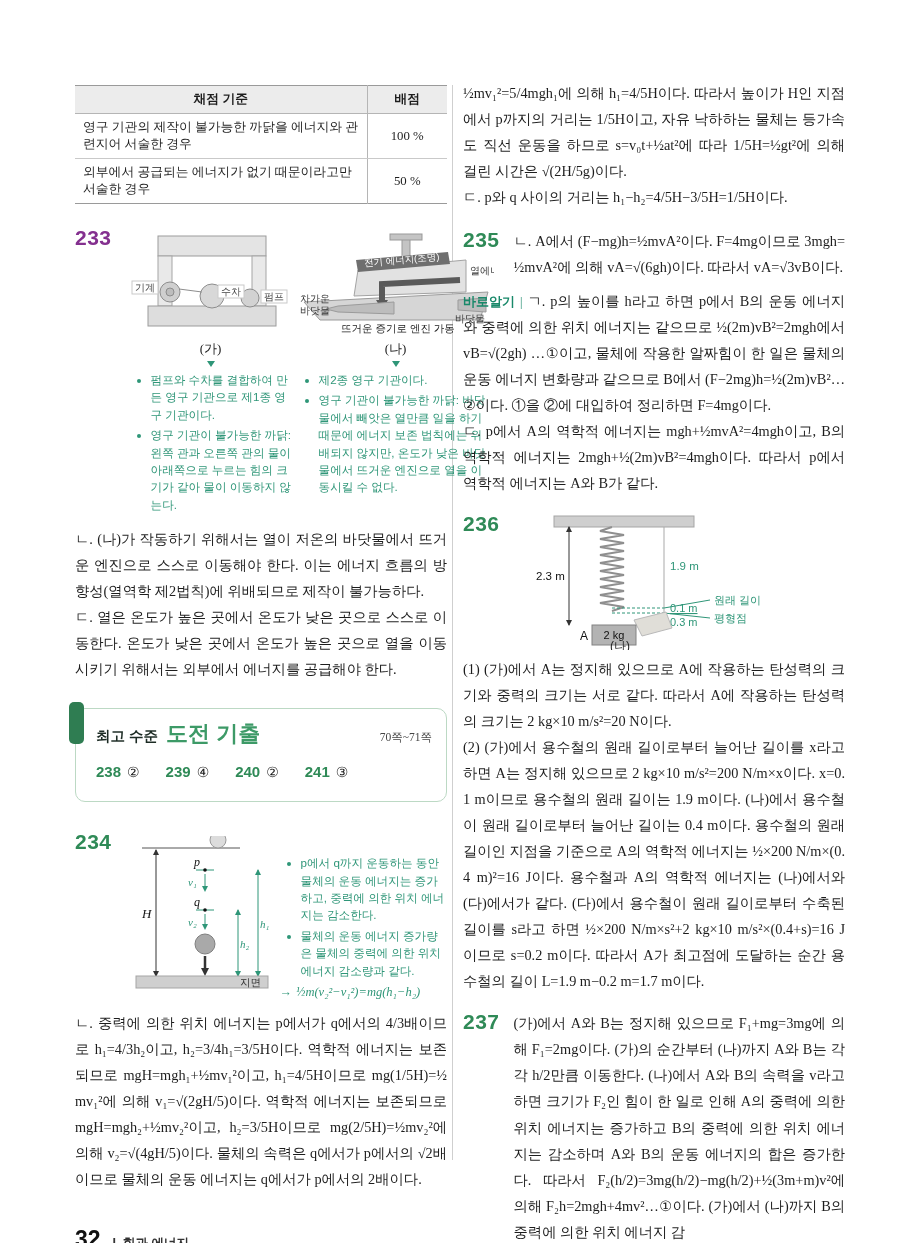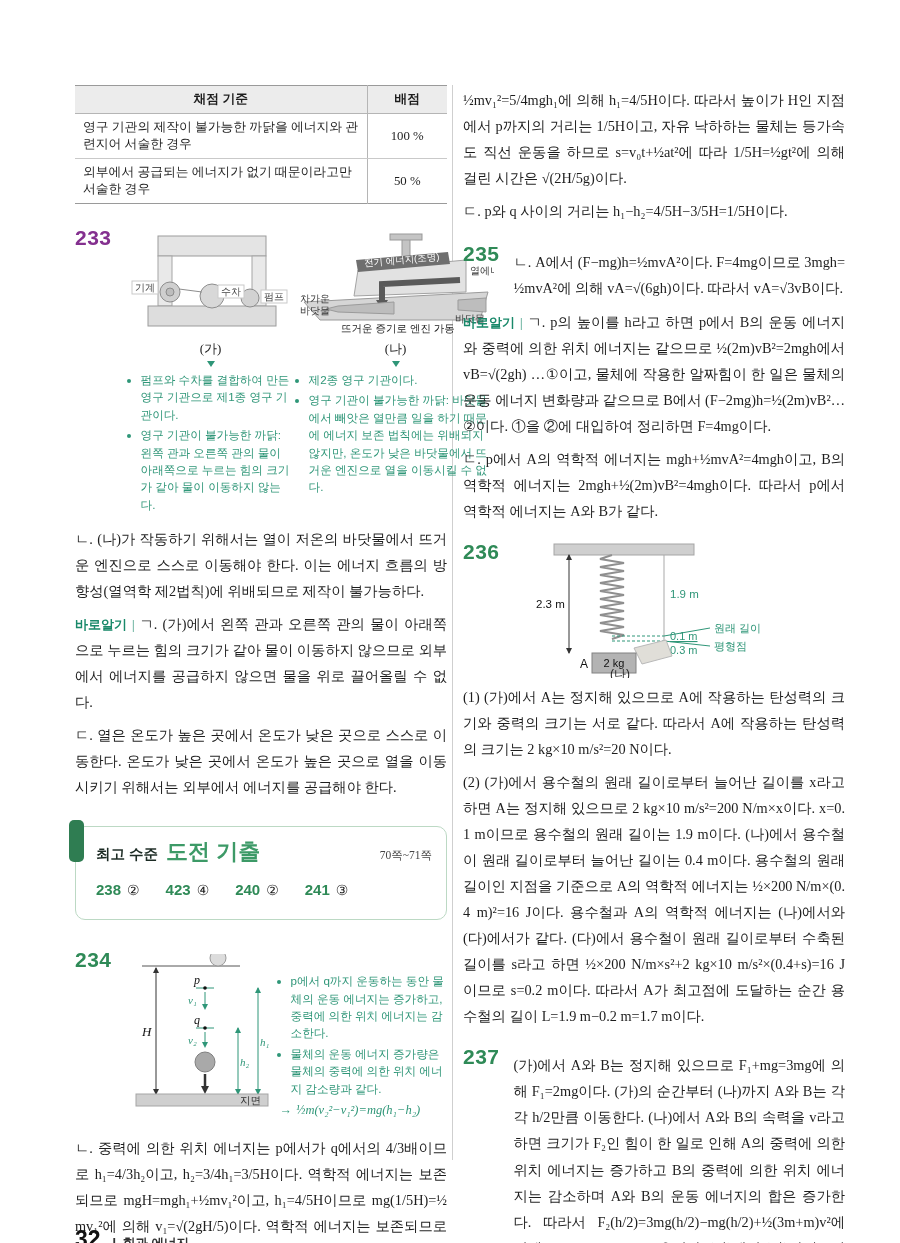--- a/index.html
+++ b/index.html
@@ -3,21 +3,21 @@
 <meta charset="utf-8">
 <style>
   * { margin:0; padding:0; box-sizing:border-box; }
   body { background:#fff; }
   .page { position:relative; width:900px; height:1243px; background:#ffffff; overflow:hidden;
           font-family:"Liberation Serif","DejaVu Serif",serif; color:#1d1d1d; }
   .col-divider { position:absolute; left:452px; top:85px; height:1075px; width:0; border-left:1px solid #cfcfcf; }
   .col-left  { position:absolute; left:75px;  top:85px; width:372px; }
   .col-right { position:absolute; left:463px; top:80px; width:382px; }
 
-  p.body { font-size:14.3px; line-height:1.82; text-align:justify; word-break:break-all;margin-top:7px; }
+  p.body { font-size:14.3px; line-height:1.82; text-align:justify; word-break:break-all; }
 
   
   table.grade { width:100%; border-collapse:collapse; font-size:12.8px;
                 border-top:1.5px solid #9a9a9a; border-bottom:1.5px solid #9a9a9a; }
   table.grade th { background:#ececec; font-family:"Liberation Sans",sans-serif; font-weight:bold;
                    padding:5px 6px; border-bottom:1px solid #b5b5b5; }
   table.grade td { padding:5px 8px; border-bottom:1px solid #c9c9c9; }
   table.grade tr:last-child td { border-bottom:none; }
   table.grade .score { border-left:1px solid #b5b5b5; text-align:center; width:80px; white-space:nowrap; }
 
@@ -27,21 +27,21 @@
 
   .baro { font-family:"Liberation Sans",sans-serif; font-weight:bold; color:#19896a; font-size:13px; }
   .baro-sep { color:#19896a; font-weight:normal; padding:0 5px; font-size:12px; }
 
   
   .diagrow { display:flex; gap:6px; margin-top:4px; }
   .diagcol { flex:1; text-align:center; }
   .cap { font-size:13px; margin-top:2px; }
   .tri-down { width:0; height:0; border-left:4px solid transparent; border-right:4px solid transparent;
               border-top:6px solid #2f9678; margin:3px auto 4px; }
-  ul.notes { list-style:disc outside; margin-left:11px; text-align:left;
+  ul.notes { list-style:disc outside; margin-left:21px; text-align:left;
              font-family:"Liberation Sans",sans-serif; font-size:11.6px; line-height:1.5;
              color:#2f9678; word-break:break-all; }
   ul.notes li { margin-bottom:3px; }
 
   
   .ansbox { position:relative; border:1.5px solid #bcd9c4; border-radius:10px;
             padding:10px 14px 20px 20px; margin:26px 0 28px; }
   .anstab { position:absolute; left:-7px; top:-7px; width:15px; height:42px;
             background:#2f7d52; border-radius:5px; }
   .anshead { display:flex; align-items:baseline; gap:8px; padding-bottom:8px; }
@@ -148,34 +148,33 @@
               <div class="tri-down"></div>
               <ul class="notes">
                 <li>제2종 영구 기관이다.</li>
                 <li>영구 기관이 불가능한 까닭: 바닷물에서 빼앗은 열만큼 일을 하기 때문에 에너지 보존 법칙에는 위배되지 않지만, 온도가 낮은 바닷물에서 뜨거운 엔진으로 열을 이동시킬 수 없다.</li>
               </ul>
             </div>
           </div>
         </div>
       </div>
       <p class="body" style="margin-top:10px;">ㄴ. (나)가 작동하기 위해서는 열이 저온의 바닷물에서 뜨거운 엔진으로 스스로 이동해야 한다. 이는 에너지 흐름의 방향성(열역학 제2법칙)에 위배되므로 제작이 불가능하다.</p>
-      <p class="body"><span class="baro">바로알기</span><span class="baro-sep">|</span><span>ㄱ. (가)에서 왼쪽 관과 오른쪽 관의 물이 아래쪽으로 누르는 힘의 크기가 같아 물이 이동하지 않으므로 외부에서 에너지를 공급하지 않으면 물을 위로 끌어올릴 수 없다.</span></p>
       <p class="body">ㄷ. 열은 온도가 높은 곳에서 온도가 낮은 곳으로 스스로 이동한다. 온도가 낮은 곳에서 온도가 높은 곳으로 열을 이동시키기 위해서는 외부에서 에너지를 공급해야 한다.</p>
     </div>
 
     <div class="ansbox">
       <div class="anstab"></div>
       <div class="anshead">
         <span class="anslevel">최고 수준</span>
         <span class="anstitle">도전 기출</span>
         <span class="anspages">70쪽~71쪽</span>
       </div>
       <div class="ansrow">
         <span class="anspair"><span class="n">238</span><span>②</span></span>
-        <span class="anspair"><span class="n">423</span><span>④</span></span>
+        <span class="anspair"><span class="n">239</span><span>④</span></span>
         <span class="anspair"><span class="n">240</span><span>②</span></span>
         <span class="anspair"><span class="n">241</span><span>③</span></span>
       </div>
     </div>
 
     <div class="sec">
       <div style="display:flex; gap:10px;">
         <div class="qnum green">234</div>
         <div style="flex:1;">
           <div class="d234">

